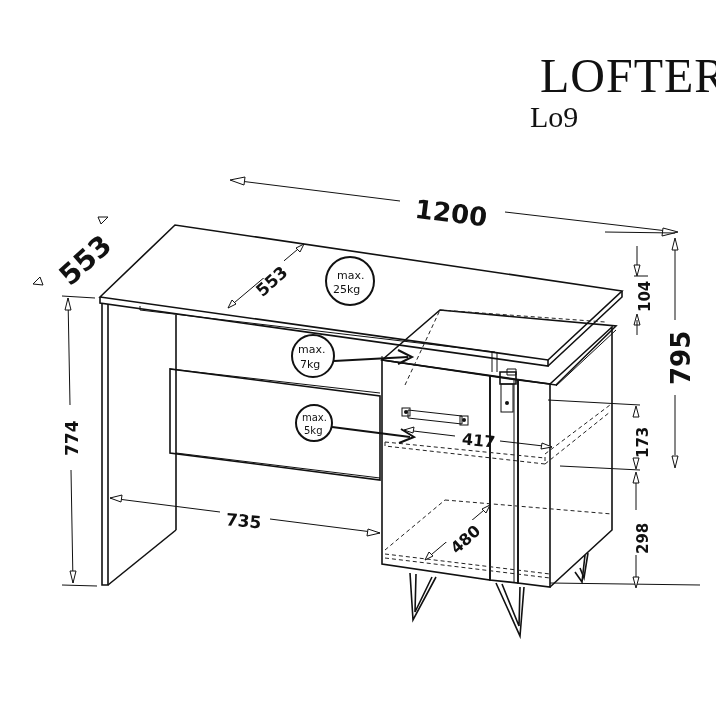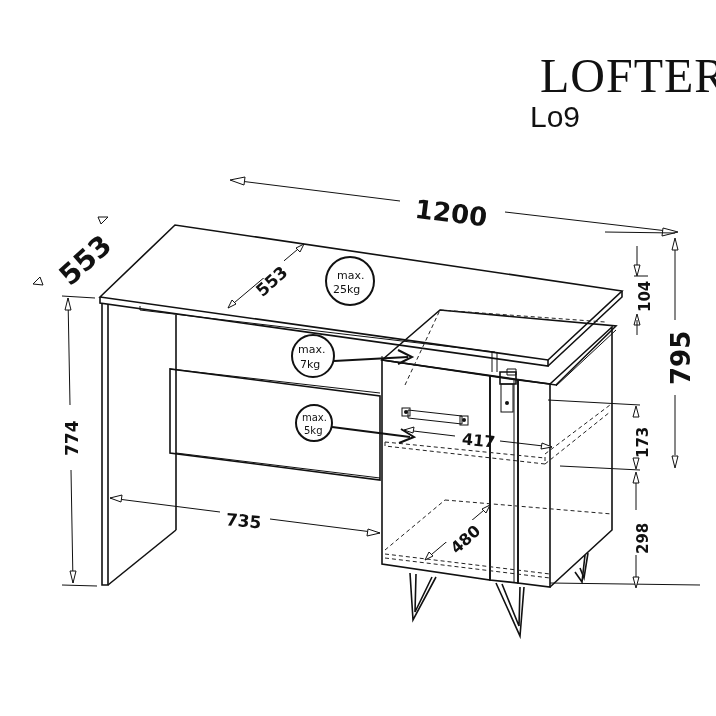--- a/index.html
+++ b/index.html
@@ -1,18 +1,18 @@
 <!DOCTYPE html>
 <html><head>
 <meta charset="utf-8">
 <style>
   html, body { margin:0; padding:0; background:#ffffff; }
   body { width:716px; height:716px; position:relative; overflow:hidden; font-family:"DejaVu Sans", sans-serif; }
   .title { position:absolute; left:540px; top:52px; font-size:48px; font-weight:300; letter-spacing:1px; color:#111; font-family:Liberation Serif, serif; line-height:1; }
-  .model { position:absolute; left:530px; top:102px; font-size:30px; color:#111; line-height:1; font-family:Liberation Sans, sans-serif; }
+  .model { position:absolute; left:530px; top:102px; font-size:30px; color:#111; line-height:1; font-family:Liberation Serif, serif; }
   svg { position:absolute; left:0; top:0; }
   .ln { stroke:#111; stroke-width:1.6; fill:none; }
   .thin { stroke:#111; stroke-width:1; fill:none; }
   .dash { stroke:#222; stroke-width:1; fill:none; stroke-dasharray:4 3; }
   .dim { stroke:#111; stroke-width:1; fill:none; }
   .arrowhead { fill:#fff; stroke:#111; stroke-width:1; }
   .big { font-family:"DejaVu Sans", sans-serif; font-weight:bold; fill:#111; }
   .mid { font-family:"DejaVu Sans", sans-serif; font-weight:bold; fill:#111; }
   .badge-t { font-family:"DejaVu Sans", sans-serif; fill:#111; }
 </style>

